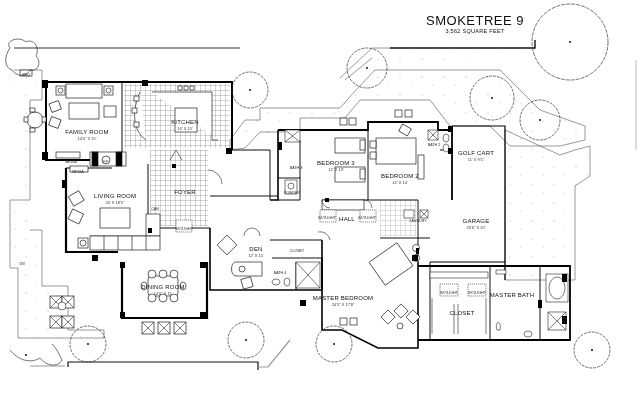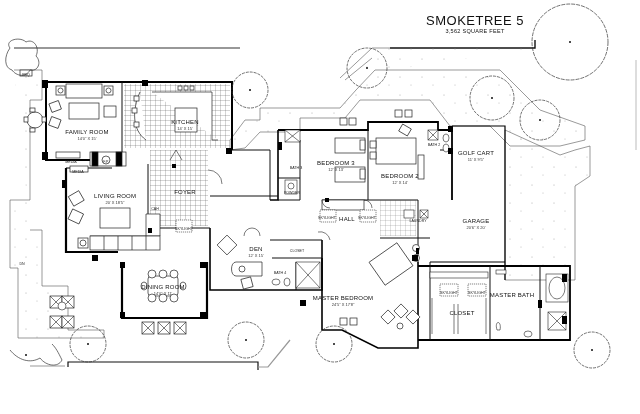--- a/index.html
+++ b/index.html
@@ -311,21 +311,21 @@
       <circle cx="540" cy="120" r="1"></circle>
       <circle cx="88" cy="344" r="1"></circle>
     <circle cx="246" cy="340" r="1"></circle>
       <circle cx="334" cy="344" r="1"></circle>
       <circle cx="592" cy="350" r="1"></circle>
     <circle cx="26" cy="355" r="1"></circle>
   </g>
 </svg>
 
 <div class="title-block">
-  <div class="title">SMOKETREE 5</div>
+  <div class="title">SMOKETREE 9</div>
   <div class="subtitle">3,562 SQUARE FEET</div>
 </div>
 
 <div id="room-labels">
     <div class="room-label" style="left: 87px; top: 129px;">
       <span class="room-name">FAMILY ROOM</span>
       <span class="room-dim">14'0" X 15'</span>
     </div>
     <div class="room-label" style="left: 185px; top: 119px;">
       <span class="room-name">KITCHEN</span>

